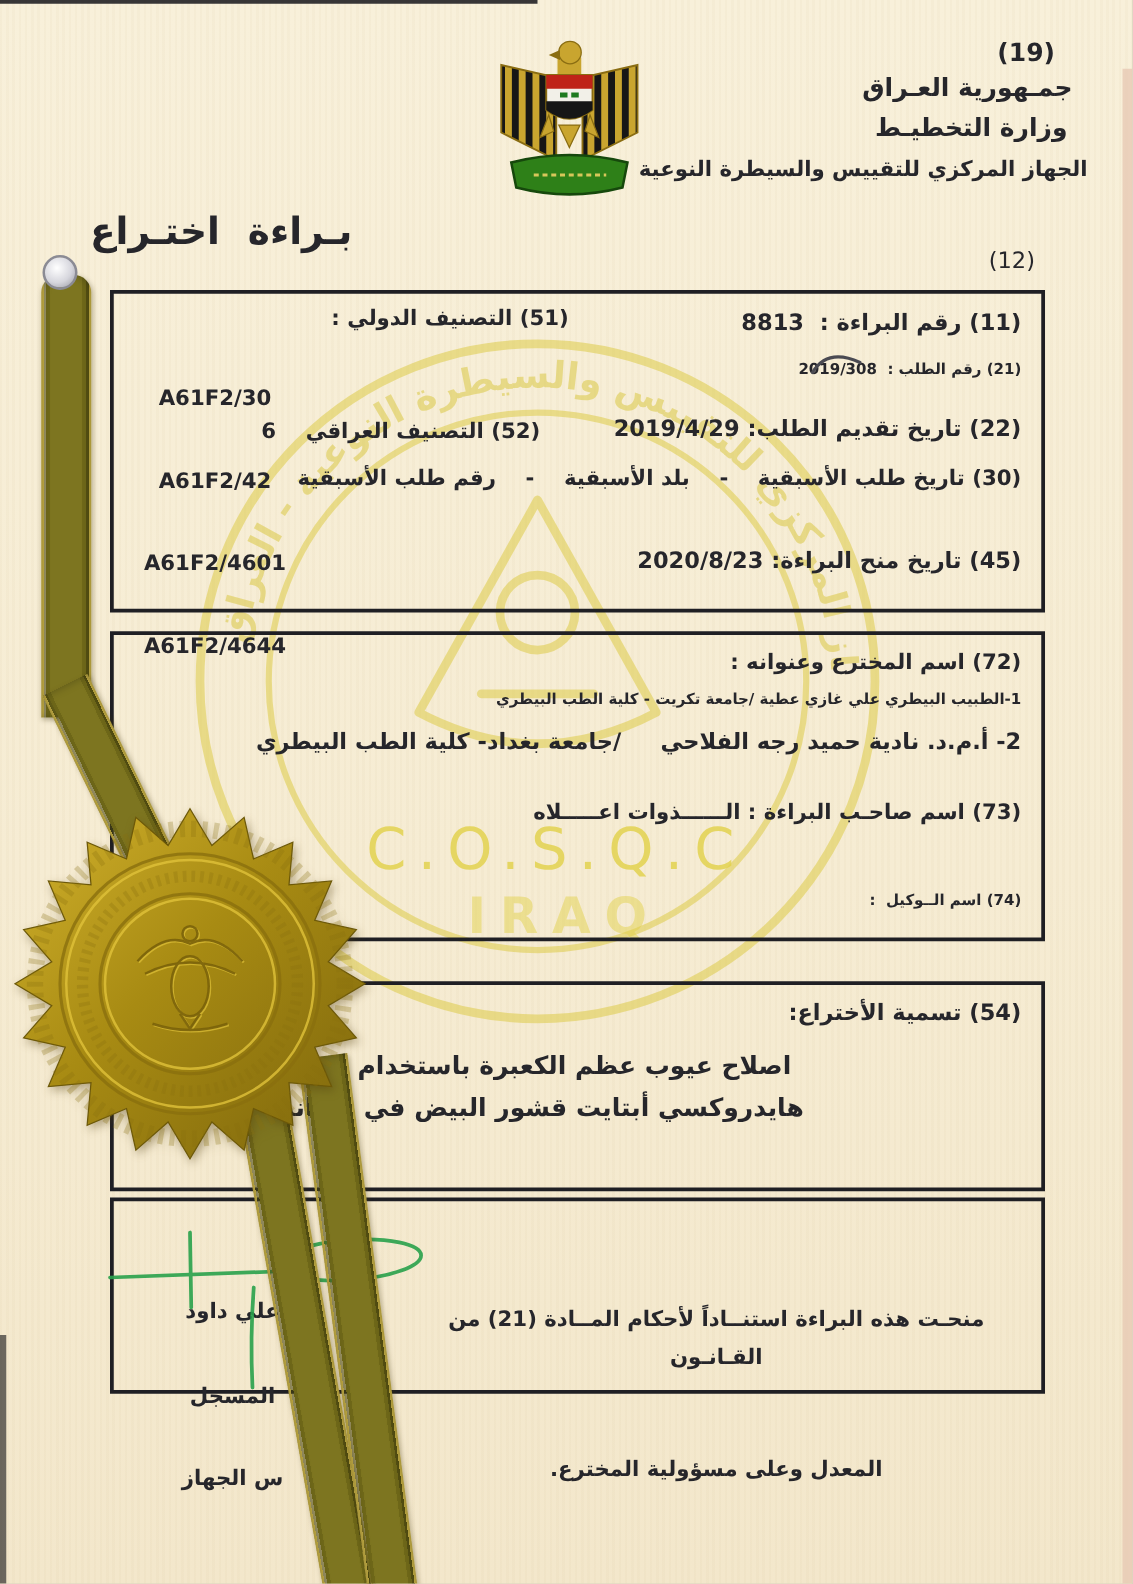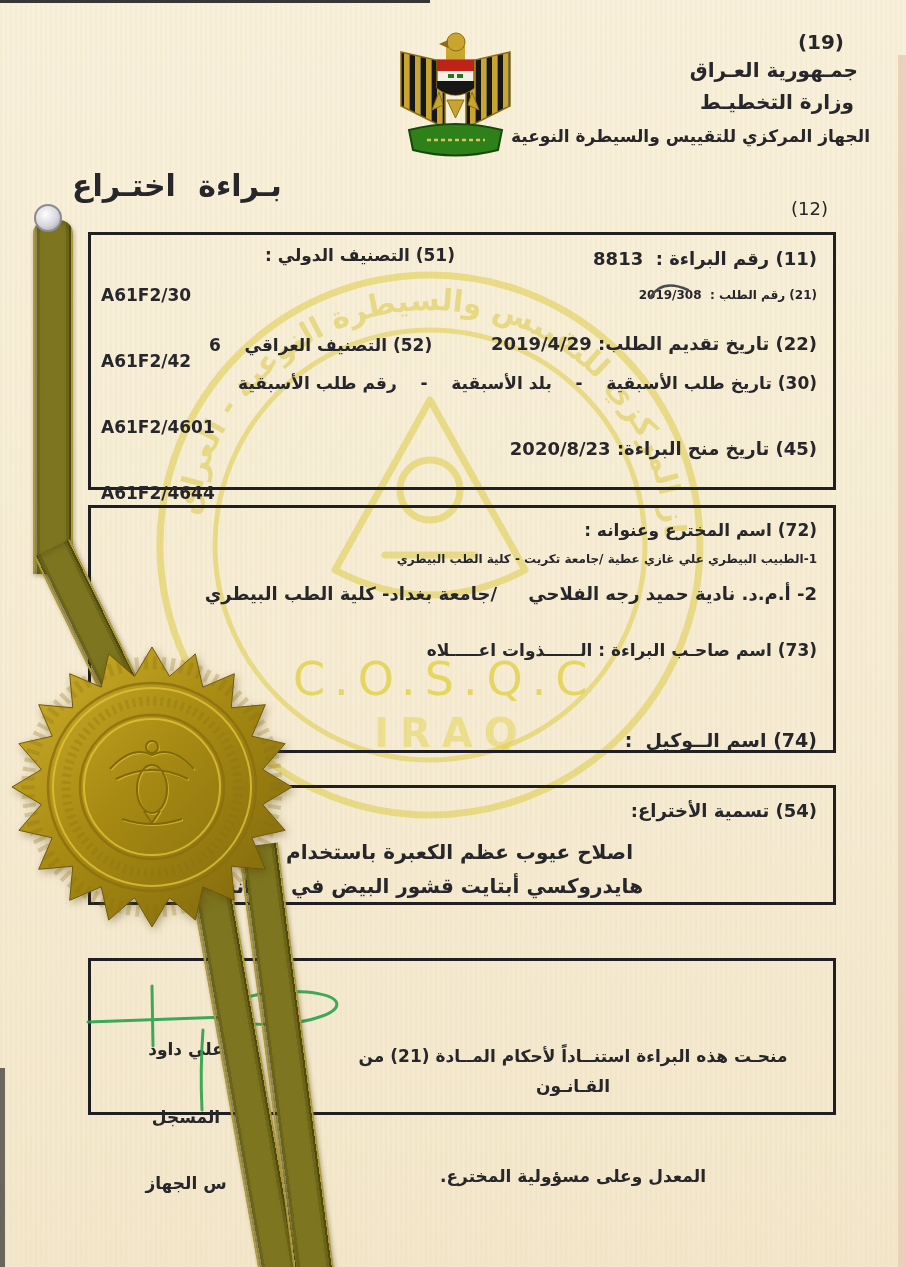--- a/index.html
+++ b/index.html
@@ -84,38 +84,38 @@
   <div class="txt" style="left:791px;top:198px;font-size:18px;">(12)</div>
 
   <div class="box" style="left:88px;top:232px;width:748px;height:258px;">
     <div class="txt rtl b line" style="right:16px;top:13px;font-size:18px;">(11) رقم البراءة :  8813</div>
     <div class="txt rtl b line" style="right:16px;top:53px;font-size:12px;">(21) رقم الطلب :  2019/308</div>
     <div class="txt rtl b line" style="right:16px;top:98px;font-size:18px;">(22) تاريخ تقديم الطلب: 2019/4/29</div>
     <div class="txt rtl b line" style="right:16px;top:138px;font-size:17px;">(30) تاريخ طلب الأسبقية    -    بلد الأسبقية    -    رقم طلب الأسبقية</div>
     <div class="txt rtl b line" style="right:16px;top:203px;font-size:18px;">(45) تاريخ منح البراءة: 2020/8/23</div>
 
     <div class="txt rtl b" style="left:174px;top:10px;font-size:17px;">(51) التصنيف الدولي :</div>
-    <div class="txt b" style="left:10px;top:5px;width:142px;font-size:17px;line-height:22px;text-align:left;direction:ltr;">
+    <div class="txt b" style="left:10px;top:29px;width:142px;font-size:17px;line-height:22px;text-align:center;direction:ltr;">
       <div>A61F2/30</div>
       <div>A61F2/42</div>
       <div>A61F2/4601</div>
       <div>A61F2/4644</div>
     </div>
     <div class="txt rtl b line" style="left:118px;top:100px;font-size:17px;">(52) التصنيف العراقي    6</div>
   </div>
 
   <div class="box" style="left:88px;top:505px;width:748px;height:248px;">
     <div class="txt rtl b line" style="right:16px;top:12px;font-size:17px;">(72) اسم المخترع وعنوانه :</div>
     <div class="txt rtl b line" style="right:16px;top:44px;font-size:12px;">1-الطبيب البيطري علي غازي عطية /جامعة تكريت - كلية الطب البيطري</div>
     <div class="txt rtl b line" style="right:16px;top:75px;font-size:18px;">2- أ.م.د. نادية حميد رجه الفلاحي     /جامعة بغداد- كلية الطب البيطري</div>
     <div class="txt rtl b line" style="right:16px;top:132px;font-size:17px;">(73) اسم صاحـب البراءة : الــــــذوات اعـــــلاه</div>
-    <div class="txt rtl b line" style="right:16px;top:221px;font-size:19px;">(74) اسم الــوكيل  :</div>
+    <div class="txt rtl b line" style="right:16px;top:205px;font-size:12px;">(74) اسم الــوكيل  :</div>
   </div>
 
-  <div class="box" style="left:88px;top:785px;width:748px;height:120px;">
+  <div class="box" style="left:88px;top:785px;width:748px;height:168px;">
     <div class="txt rtl b line" style="right:16px;top:12px;font-size:18px;">(54) تسمية الأختراع:</div>
     <div class="txt rtl b line" style="right:200px;top:52px;font-size:20px;">اصلاح عيوب عظم الكعبرة باستخدام غرسة</div>
     <div class="txt rtl b line" style="right:190px;top:86px;font-size:20px;">هايدروكسي أبتايت قشور البيض في الأرانب .</div>
   </div>
 
   <div class="box" style="left:88px;top:958px;width:748px;height:157px;">
     <div class="txt rtl b" style="right:20px;top:20px;width:480px;font-size:17px;line-height:30px;">
       <div class="line">منحـت هذه البراءة استنــاداً لأحكام المــادة (21) من القـانـون</div>
       <div class="line">المعدل وعلى مسؤولية المخترع.</div>
     </div>

